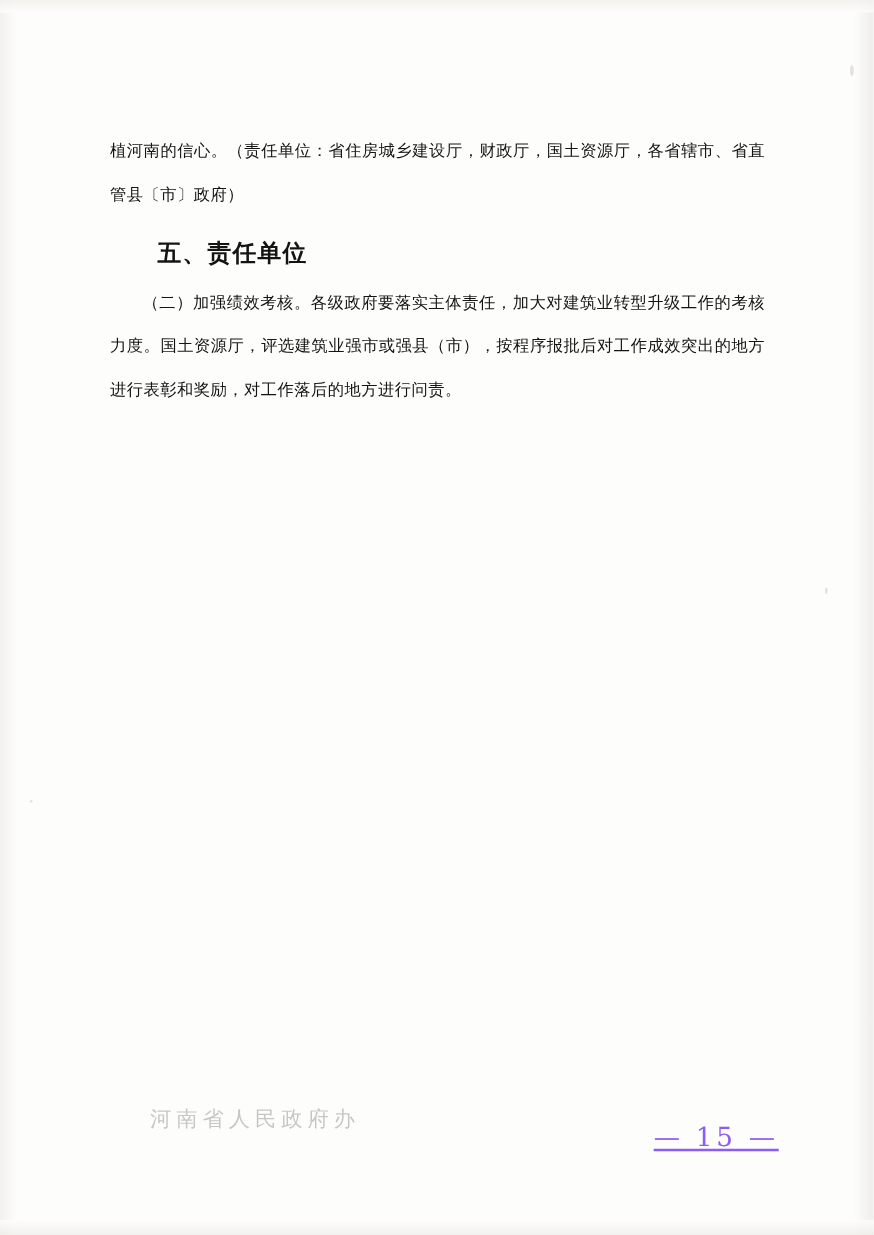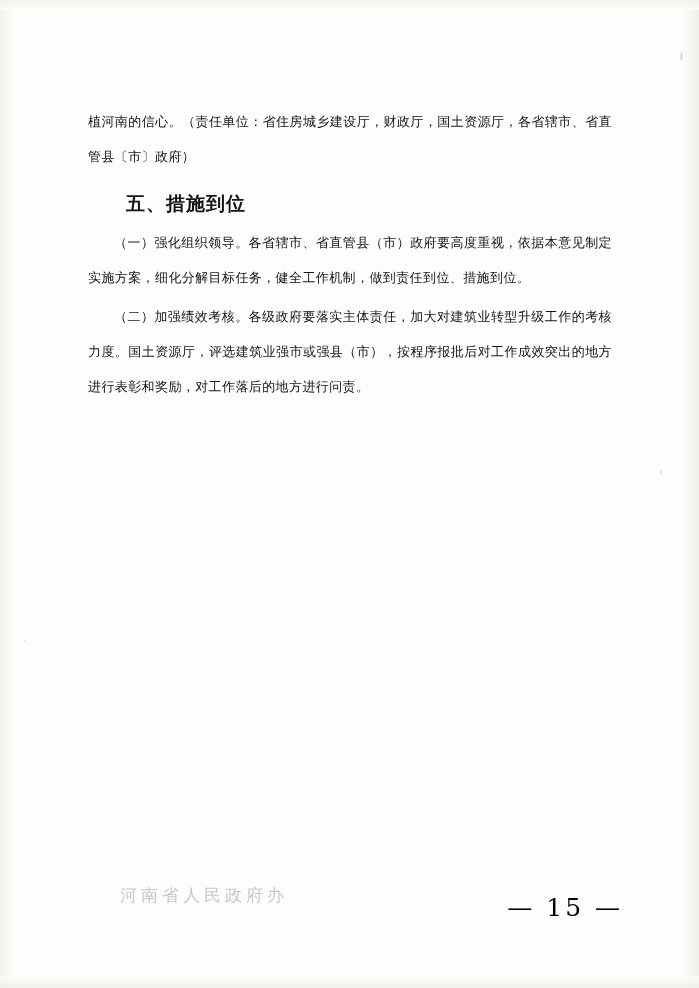--- a/index.html
+++ b/index.html
@@ -88,24 +88,25 @@
     position: absolute;
     left: 88px;
     right: 76px;
     bottom: 62px;
     height: 40px;
   }
   .page-number {
     position: absolute;
     right: 0;
     bottom: 4px;
-    font-size: 25px;
+    font-size: 21px;
     letter-spacing: 3px;
-    color: #000000;
+    color: #8b5cf6;
     font-family: "DejaVu Serif", "Liberation Serif", serif;
+    text-decoration: underline;
   }
   .stamp {
     position: absolute;
     left: 32px;
     bottom: 0;
     width: 164px;
     height: 42px;
     opacity: 0.30;
     color: #4a4a4a;
     font-size: 17px;
@@ -125,22 +126,21 @@
   <div class="scan-edge-top"></div>
   <div class="scan-edge-bottom"></div>
 
   <div class="speck" style="left:680px; top:52px; width:3px; height:9px;"></div>
   <div class="speck" style="left:24px; top:640px; width:2px; height:2px;"></div>
   <div class="speck" style="left:660px; top:470px; width:2px; height:5px;"></div>
 
   <div class="content">
     <p class="plain">植河南的信心。（责任单位：省住房城乡建设厅，财政厅，国土资源厅，各省辖市、省直管县〔市〕政府）</p>
     <div class="para-gap"></div>
-    <p class="heading">五、措施到位</p>
-    <p class="indent">（一）强化组织领导。各省辖市、省直管县（市）政府要高度重视，依据本意见制定实施方案，细化分解目标任务，健全工作机制，做到责任到位、措施到位。</p>
+    <p class="heading">五、责任单位</p>
     <p class="indent">（二）加强绩效考核。各级政府要落实主体责任，加大对建筑业转型升级工作的考核力度。国土资源厅，评选建筑业强市或强县（市），按程序报批后对工作成效突出的地方进行表彰和奖励，对工作落后的地方进行问责。</p>
   </div>
 
   <div class="footer">
     <div class="stamp">河南省人民政府办公厅</div>
     <div class="page-number">— 15 —</div>
   </div>
 </div>
 
 </body></html>

